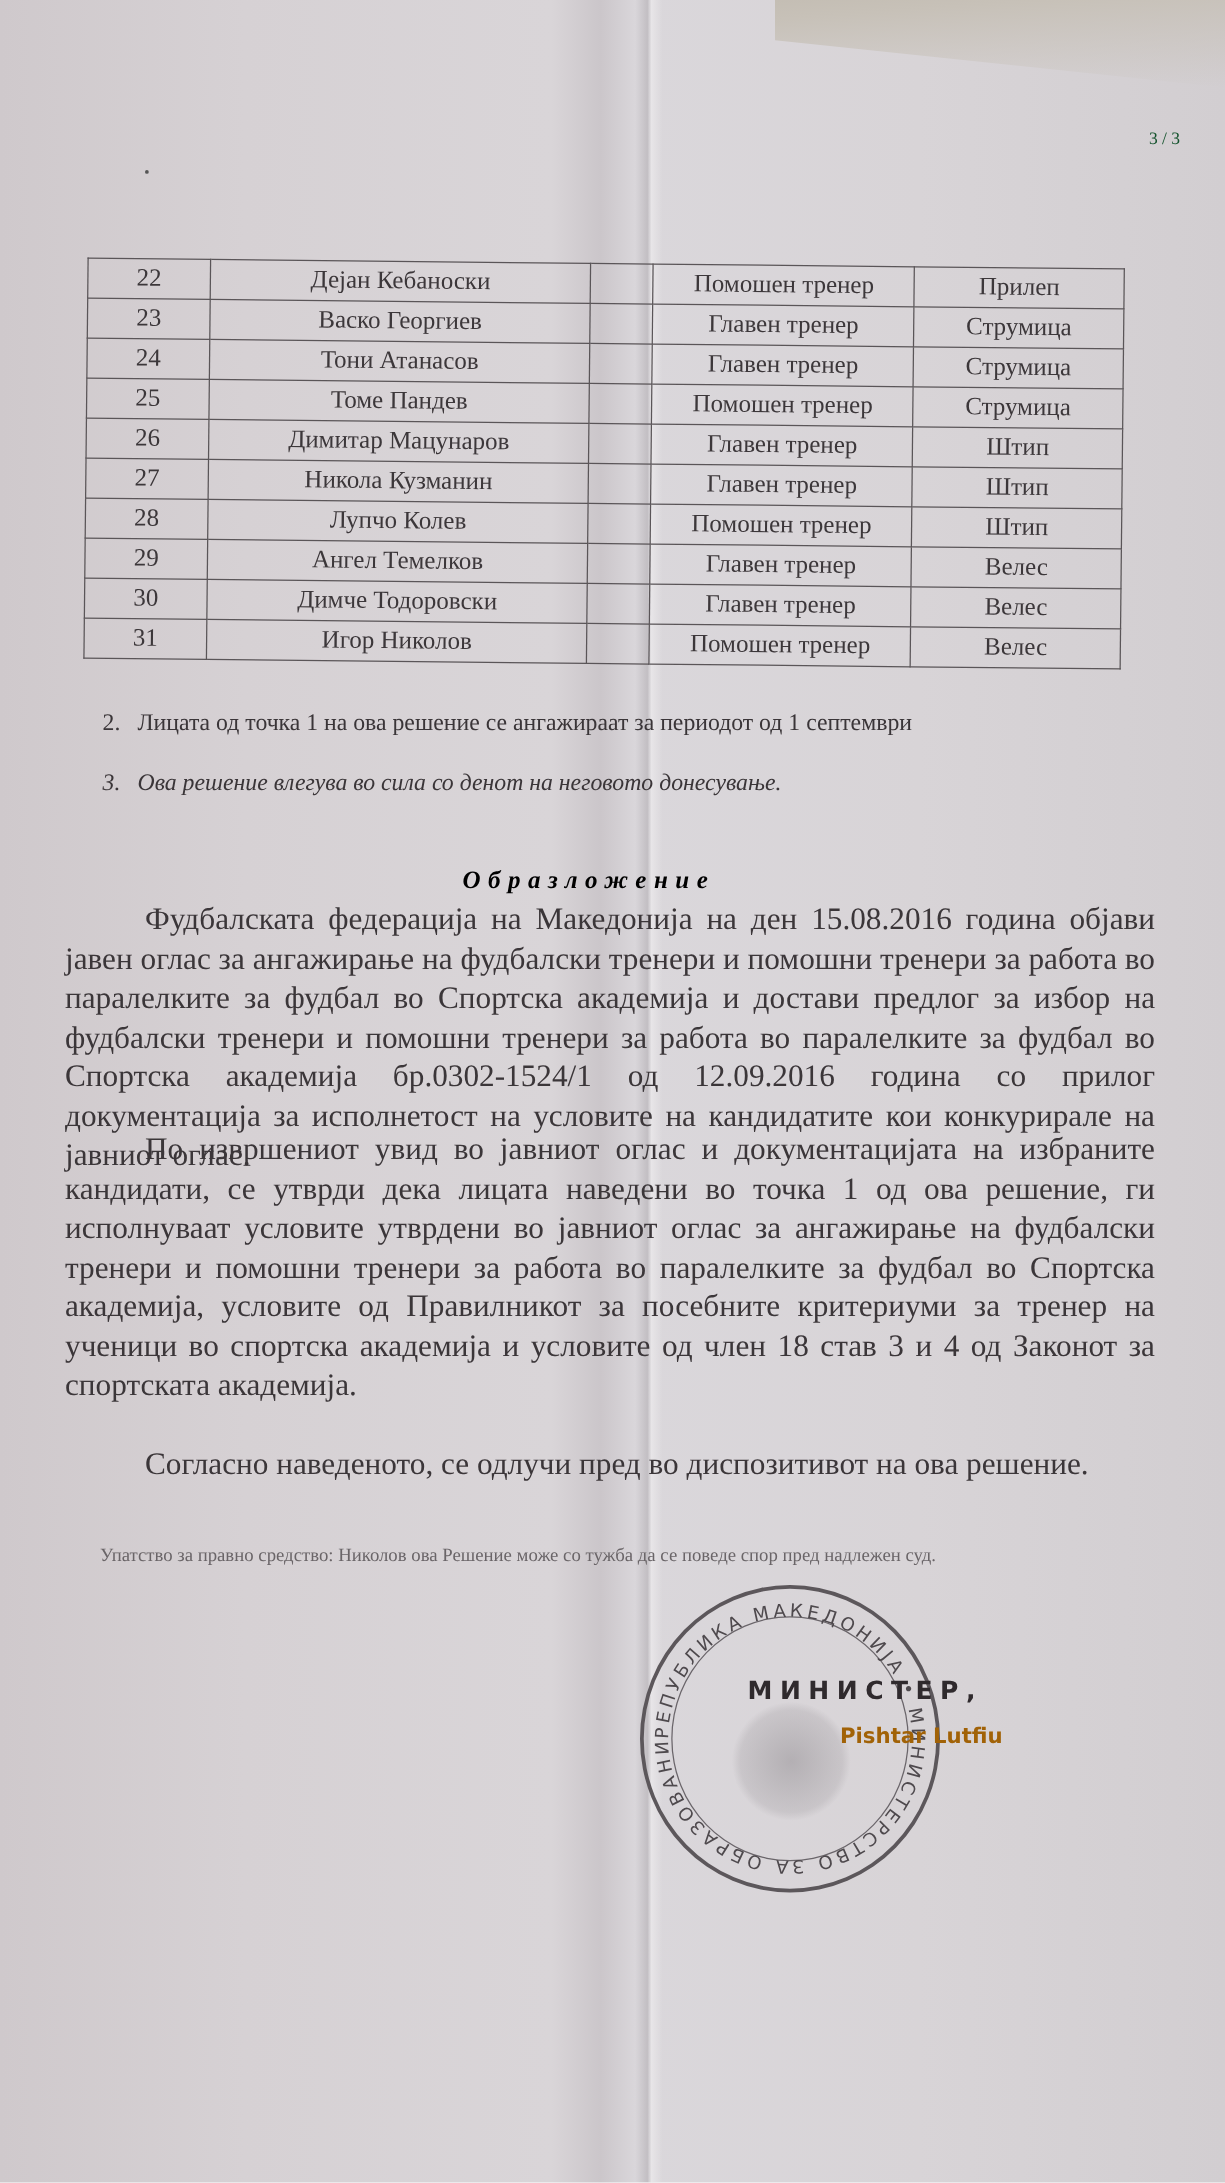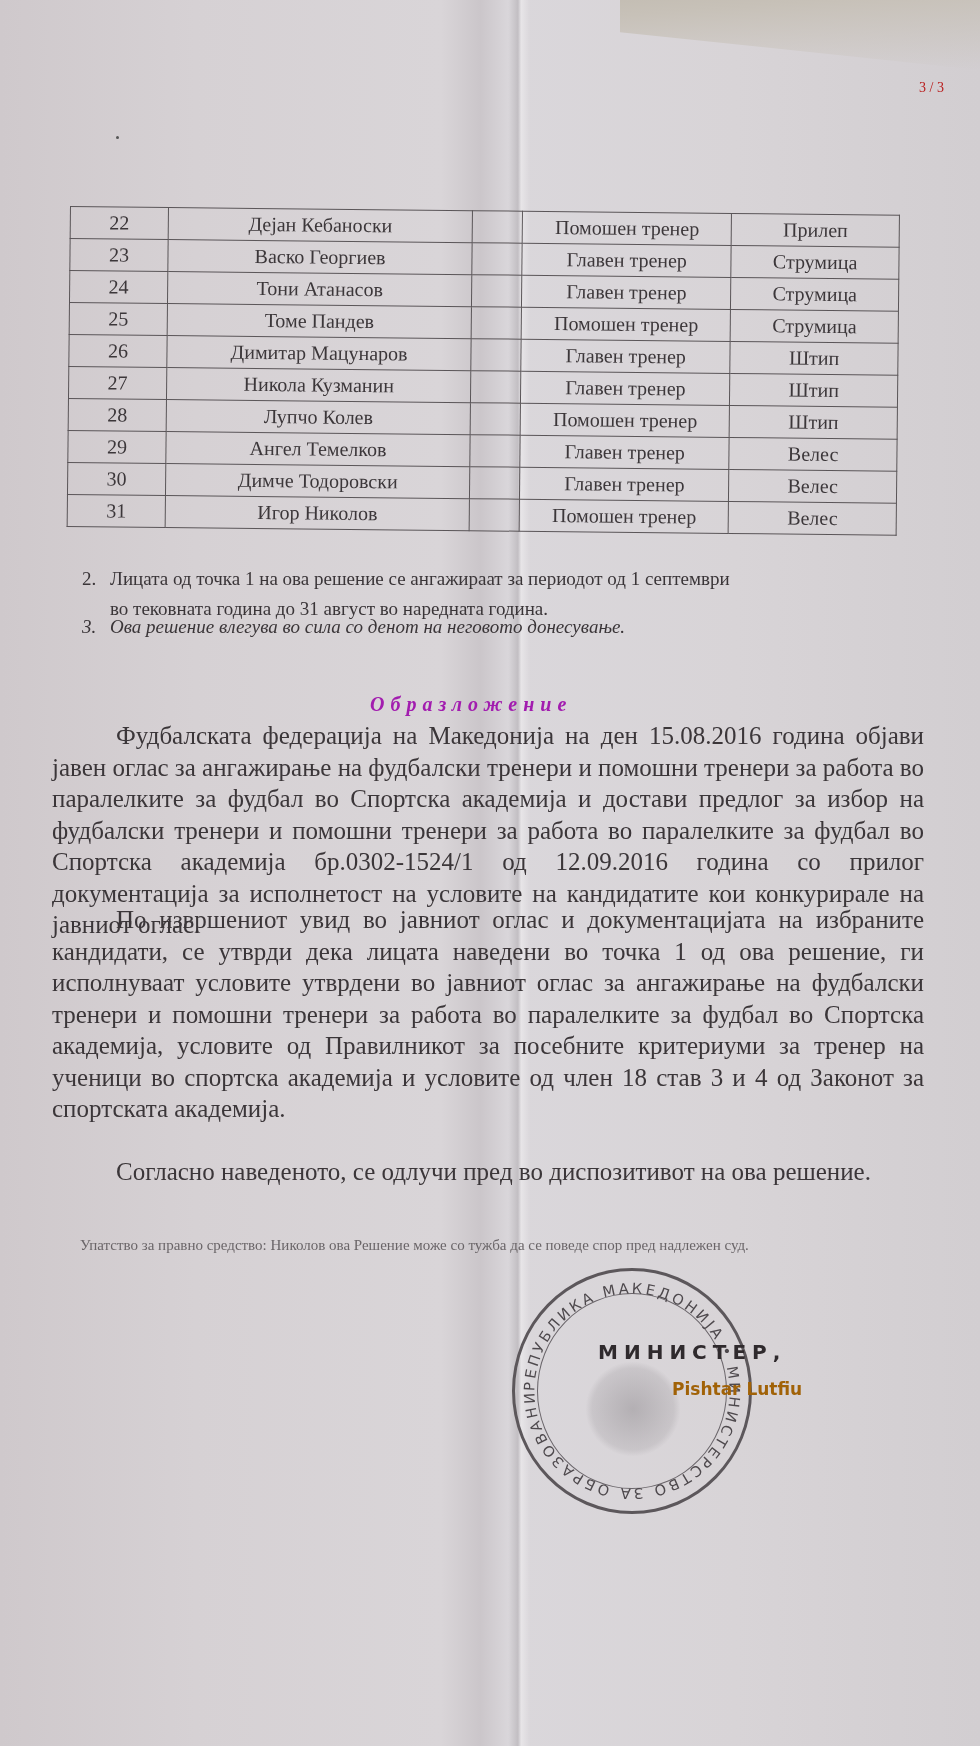--- a/index.html
+++ b/index.html
@@ -32,21 +32,21 @@
   td.num { width:90px; }
   td.name { width:300px; }
   td.gap { width:40px; }
   td.role { width:200px; }
   td.city { width:160px; }
 
   .item { position:absolute; left:82px; font-size:19px; line-height:30px; }
   .item .n { display:inline-block; width:28px; }
   .heading {
     position:absolute; left:370px; top:693px; font-size:20px; font-style:italic; font-weight:bold;
-    letter-spacing:6px; color:#a21caf;
+    letter-spacing:6px; color:#000000;
   }
   .para {
     position:absolute; left:52px; width:872px; font-size:25px; line-height:31.5px;
     text-align:justify; color:#3b3639;
   }
   .para .indent { display:inline-block; width:64px; }
   .legal {
     position:absolute; left:80px; top:1232px; width:850px; font-size:15px; line-height:26px;
     color:#6a6568; text-align:justify;
   }
@@ -67,21 +67,21 @@
   }
   .minister {
     position:absolute; left:598px; top:1340px; font-size:20px; font-weight:bold; letter-spacing:6px; color:#2f2a2d;
     font-family:"DejaVu Sans", sans-serif;
   }
   .signer {
     position:absolute; left:636px; top:1379px; font-size:17px; font-weight:bold; color:#a16207;
     font-family:"DejaVu Sans", sans-serif;
     margin-left:36px;
   }
-  .corner-mark { position:absolute; right:36px; top:80px; font-size:14px; color:#b91c1c;text-align:right; }
+  .corner-mark { position:absolute; right:36px; top:104px; font-size:14px; color:#14532d;text-align:right; }
 </style>
 </head>
 <body>
 
 <div class="shadow-top"></div>
 <div class="fold"></div>
 <div class="dot"></div>
 <div class="corner-mark">3 / 3</div>
 
 <table class="coaches">
@@ -154,21 +154,21 @@
         <td class="name">Игор Николов</td>
         <td class="gap"></td>
         <td class="role">Помошен тренер</td>
         <td class="city">Велес</td>
       </tr>
     </tbody>
 </table>
 
 <div class="item" style="top:564px;">
   <span class="n">2.</span><span>Лицата од точка 1 на ова решение се ангажираат за периодот од 1 септември</span><br>
-  <span class="n"></span><span>во тековната година до 31 август во наредната година.</span>
+  <span class="n"></span>
 </div>
 <div class="item" style="top:612px;font-style:italic;">
   <span class="n">3.</span><span>Ова решение влегува во сила со денот на неговото донесување.</span>
 </div>
 
 <div class="heading">Образложение</div>
 
 <div class="para" style="top:720px;">
   <span class="indent"></span><span>Фудбалската федерација на Македонија на ден 15.08.2016 година објави јавен оглас за ангажирање на фудбалски тренери и помошни тренери за работа во паралелките за фудбал во Спортска академија и достави предлог за избор на фудбалски тренери и помошни тренери за работа во паралелките за фудбал во Спортска академија бр.0302-1524/1 од 12.09.2016 година со прилог документација за исполнетост на условите на кандидатите кои конкурирале на јавниот оглас.</span>
 </div>

